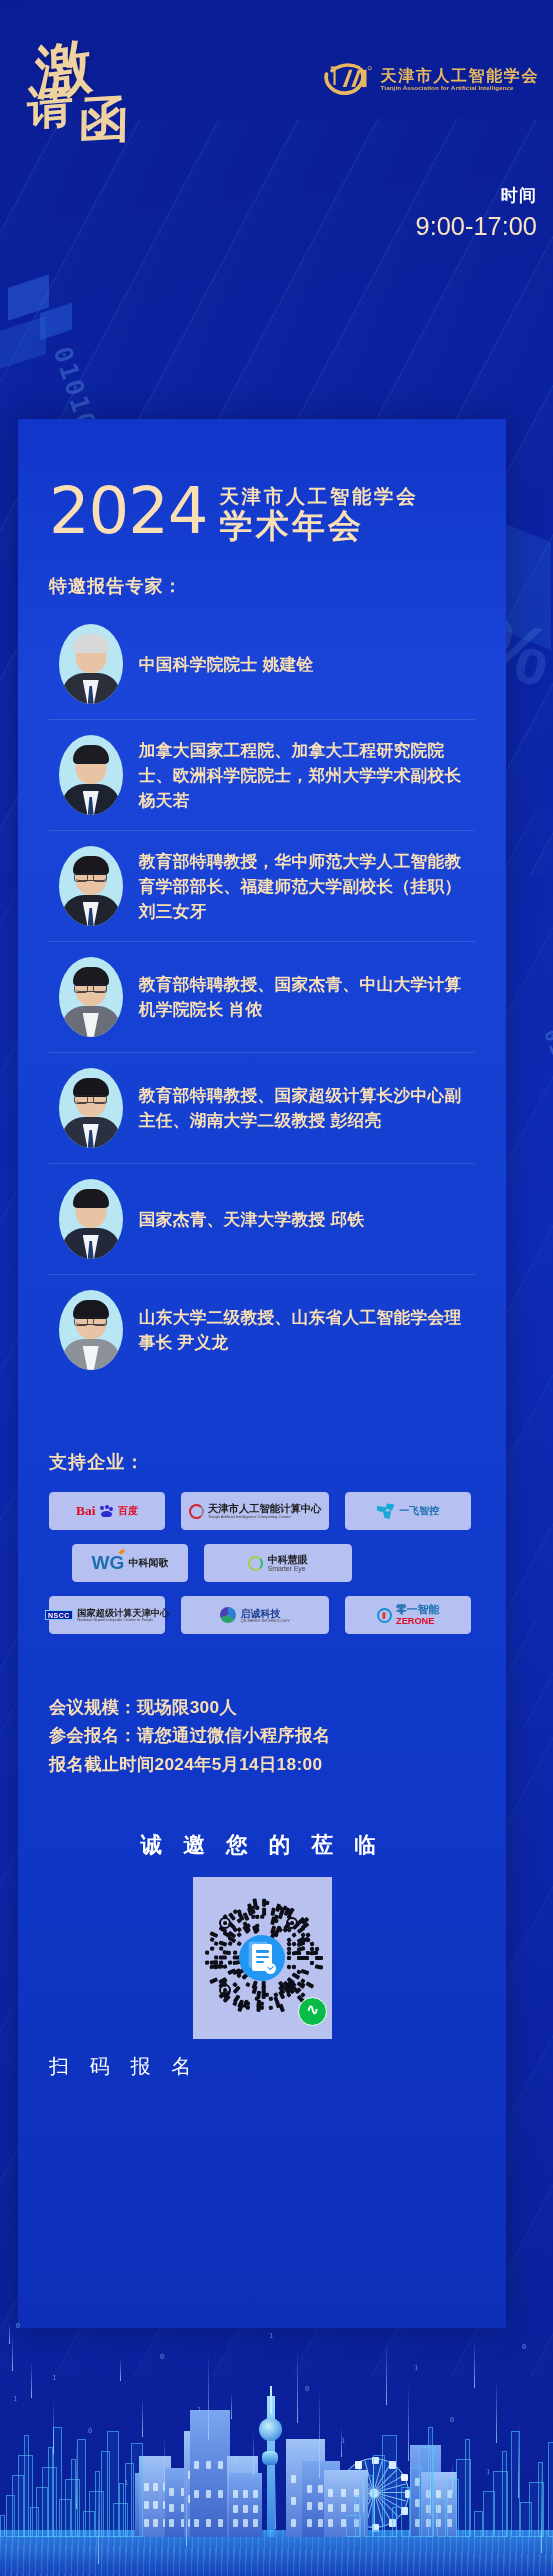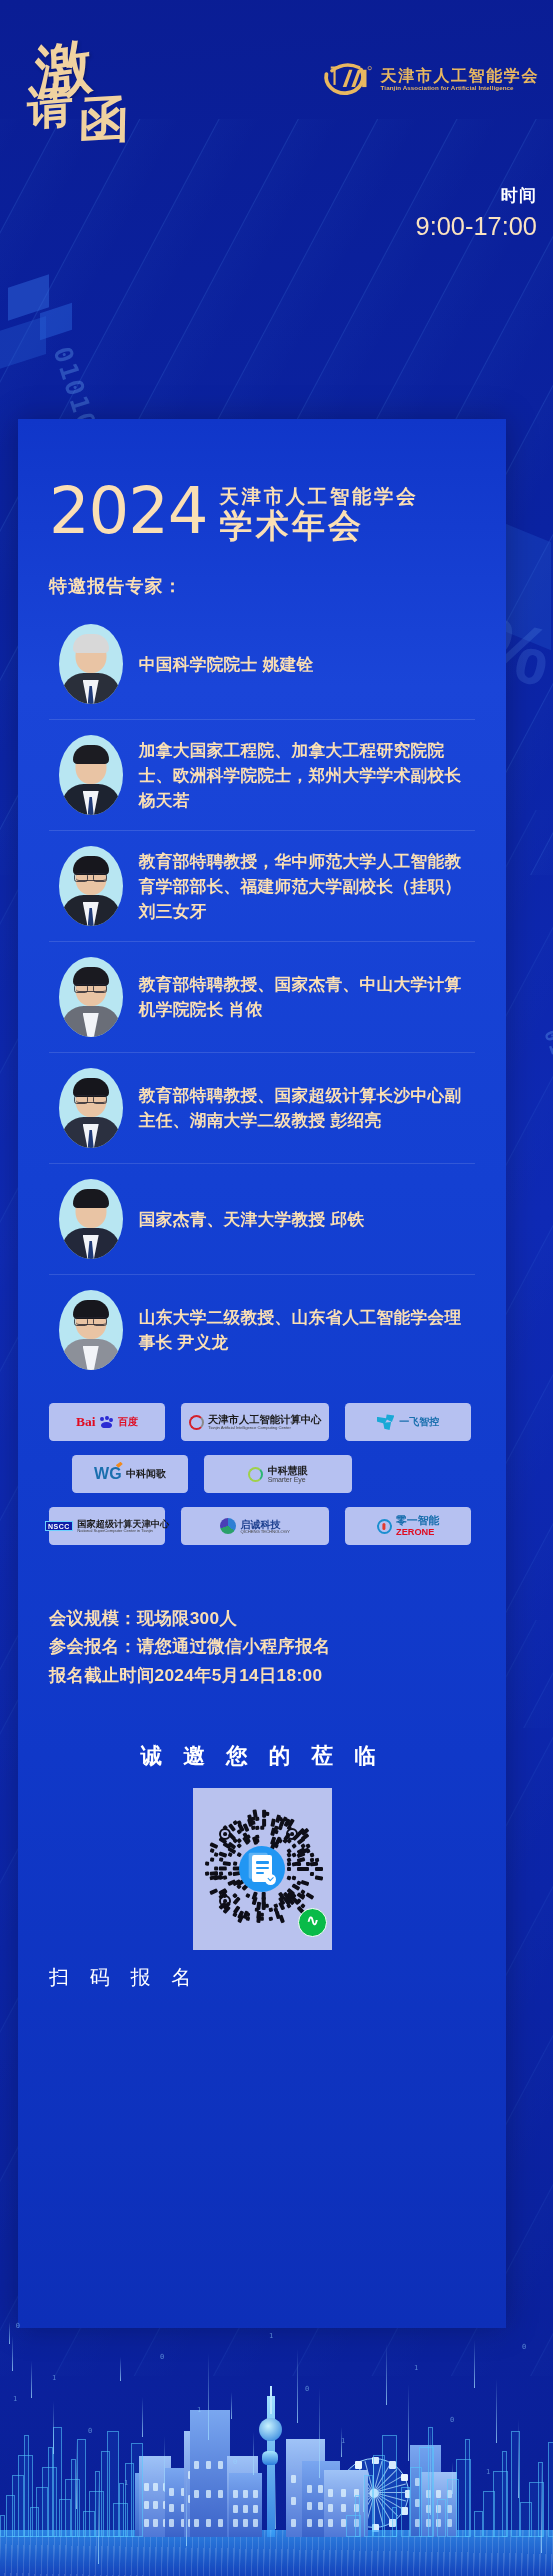--- a/index.html
+++ b/index.html
@@ -227,21 +227,21 @@
     width: 15px; height: 15px; border-radius: 50%;
     border: 2.7px solid #9fd14a; border-right-color: #2bb673; flex: none;
   }
   .ring.red { border-color: #d4202a; border-right-color: #8a8a8a; }
   .yf-mark { width: 18.4px; height: 16px; position: relative; flex:none; }
   .yf-mark i { position:absolute; background:#1aa9d6; }
   .yf-mark i:nth-child(1){ width:10.8px;height:7px; left:0; top:2.2px; clip-path: polygon(0 0,100% 25%,75% 100%,0 70%); }
   .yf-mark i:nth-child(2){ width:8.6px;height:7.6px; left:9.2px; top:0; clip-path: polygon(10% 0,100% 15%,70% 100%,0 60%); }
   .yf-mark i:nth-child(3){ width:8px;height:8px; left:6.5px; top:7.6px; clip-path: polygon(0 10%,100% 0,80% 100%,15% 85%); }
   .wg {
-    font-size: 16px; font-weight: 700; color: #1a6fae;
+    font-size: 19px; font-weight: 700; color: #1a6fae;
     font-family: "Liberation Sans", sans-serif; position: relative;
   }
   .wg::after {
     content:""; position:absolute; right:-1.1px; top:-3.8px;
     width:7px;height:6px;background:#f08a1e;
     clip-path: polygon(0 60%,70% 0,100% 40%,40% 100%);
   }
   .nscc {
     background:#0f1ea8; color:#fff; font-size:7px; font-weight:700;
     padding:0.5px 2.2px; letter-spacing:0.5px; border:0.5px solid #6ad1ff;
@@ -482,20 +482,21 @@
             <div class="av-body" style="background:#8c9099"></div>
             <div class="av-shirt"></div>
             <div class="av-head"></div>
             <div class="av-hair" style="background:#17171d"></div>
             <div class="av-glass"></div>
           </div>
           <div class="sp-text">山东大学二级教授、山东省人工智能学会理事长  尹义龙</div>
         </div>
       </div>
 
+    <div class="sponsor-title">支持企业：</div>
     <div class="logo-grid">
         <div class="logo-row">
           <div class="logo-box lw-1">
             <span class="bai-b">Bai</span>
             <span class="paw">
               <i></i>
               <i></i>
               <i></i>
               <i></i>
             </span>

